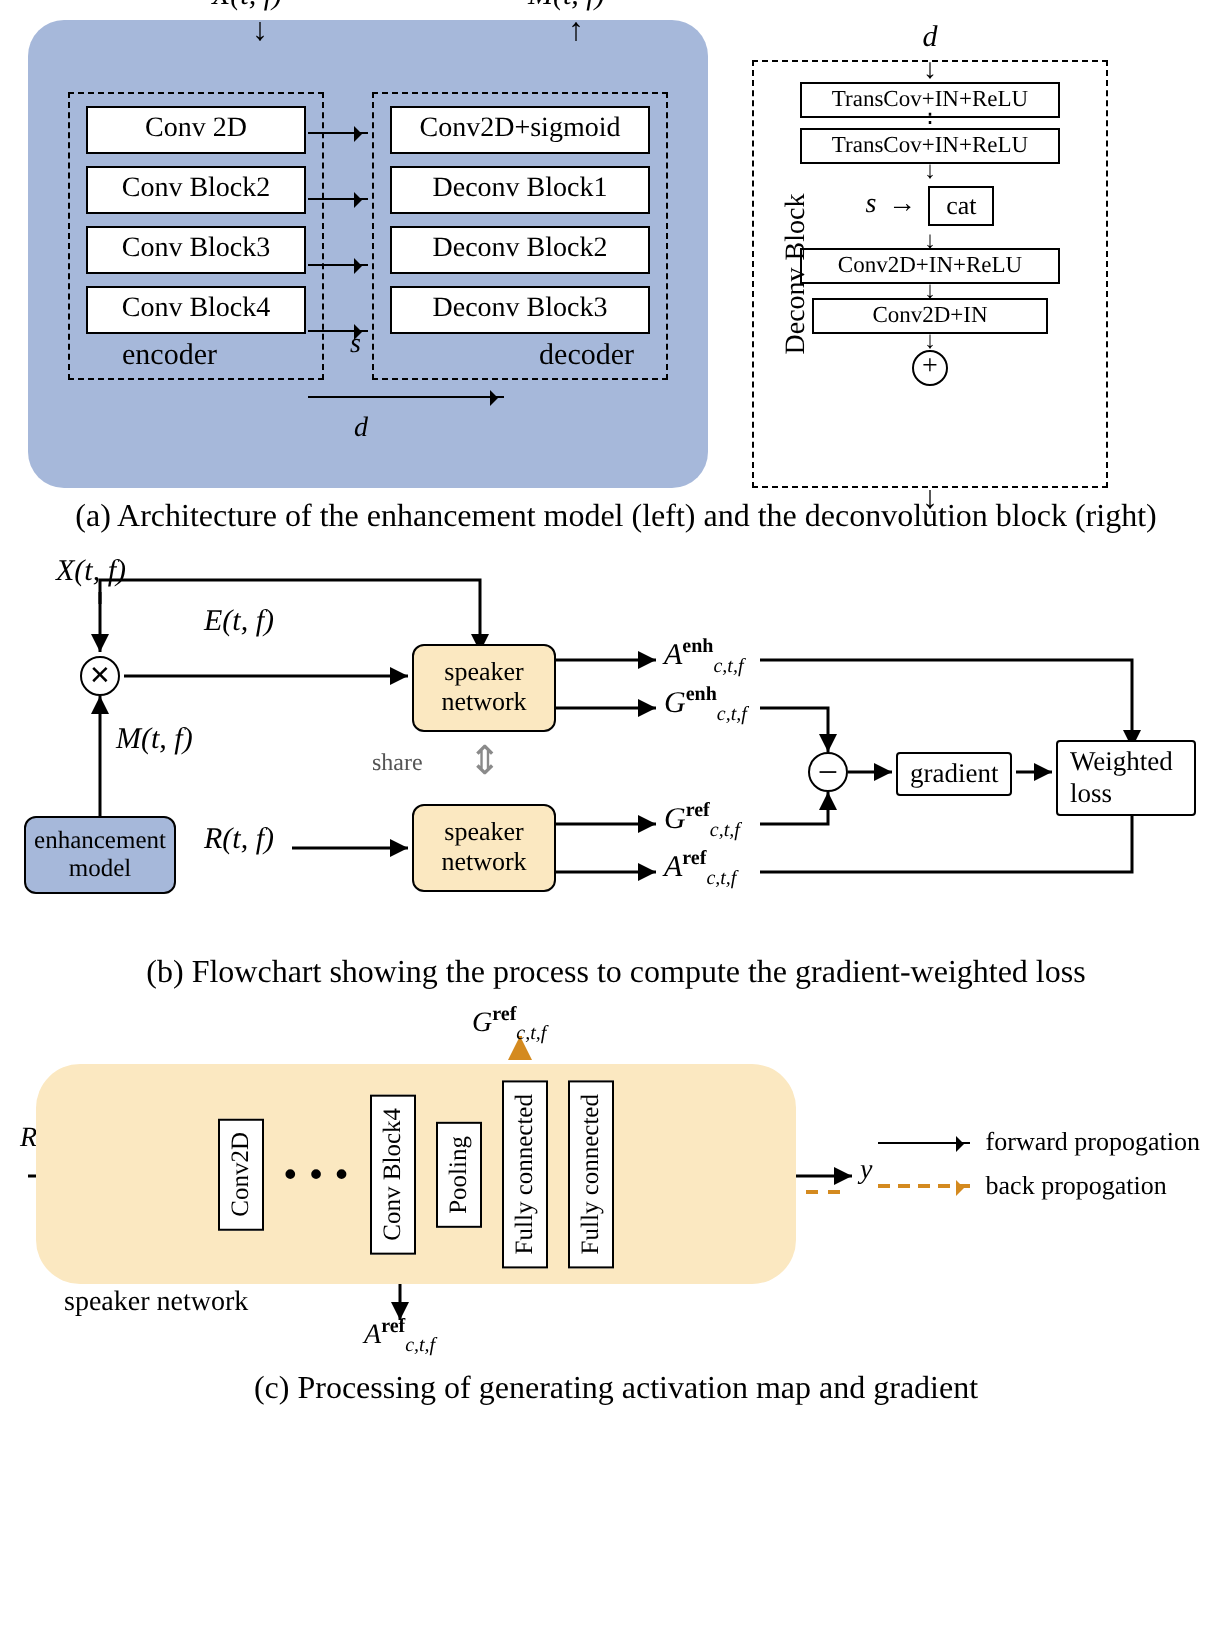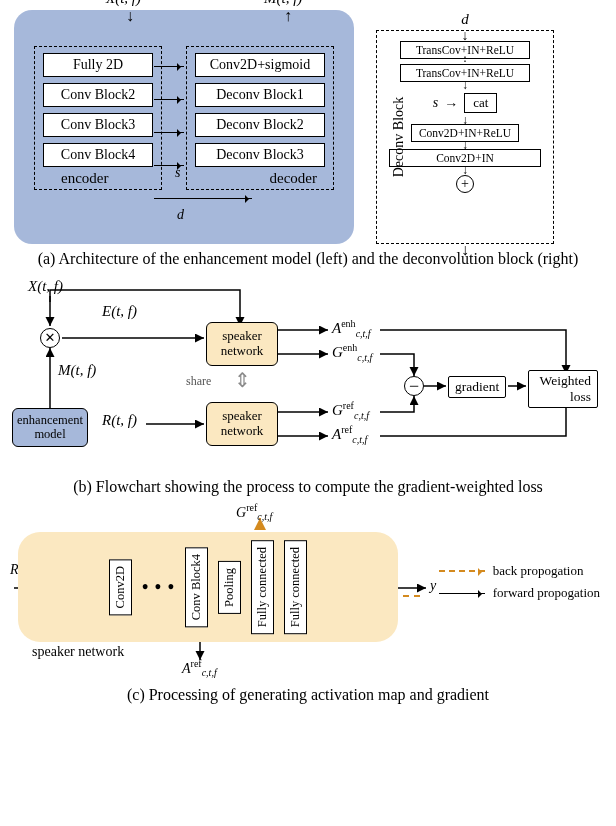--- a/index.html
+++ b/index.html
@@ -215,21 +215,21 @@
     border: 1.3px solid #000;
     background: #fff;
     padding: 2px 6px;
     border-radius: 2px;
     font-size: 13.5px;
   }
   .math {
     font-style: italic;
     font-size: 15px;
   }
-  .sup { font-size: 10px; vertical-align: super; font-style: normal;}
+  .sup { font-size: 10px; vertical-align: super; font-style: normal; font-weight: bold;}
   .sub { font-size: 10px; vertical-align: sub; font-style: italic;}
   svg.bwire { position:absolute; left:0; top:0; pointer-events:none; }
 
   
   .part-c {
     position: relative;
     width: 596px;
     height: 170px;
     margin-top: 4px;
   }
@@ -296,21 +296,21 @@
 <div class="part-a">
 
   <div class="enh-panel">
     <div class="xtf-label">X(t, f)</div>
     <div class="mtf-label">M(t, f)</div>
     <div class="xtf-arrow">↓</div>
     <div class="mtf-arrow">↑</div>
 
     <div class="enc-dec-wrap">
       <div class="stack-dashed" style="width:128px">
-        <div class="block">Fully 2D</div>
+        <div class="block">Conv 2D</div>
         <div class="block">Conv Block2</div>
         <div class="block">Conv Block3</div>
         <div class="block">Conv Block4</div>
         <div class="stack-label enc-label">encoder</div>
       </div>
       <div class="stack-dashed" style="width:148px">
         <div class="block">Conv2D+sigmoid</div>
         <div class="block">Deconv Block1</div>
         <div class="block">Deconv Block2</div>
         <div class="block">Deconv Block3</div>
@@ -335,23 +335,23 @@
       <div class="tiny-block" style="width:130px">TransCov+IN+ReLU</div>
       <div class="vdots">⋮</div>
       <div class="tiny-block" style="width:130px">TransCov+IN+ReLU</div>
       <div class="v-arr">↓</div>
       <div class="cat-row">
         <span class="s-in">s</span>
         <span>→</span>
         <div class="cat-box">cat</div>
       </div>
       <div class="v-arr">↓</div>
-      <div class="tiny-block" style="width:108px">Conv2D+IN+ReLU</div>
+      <div class="tiny-block" style="width:130px">Conv2D+IN+ReLU</div>
       <div class="v-arr">↓</div>
-      <div class="tiny-block" style="width:152px">Conv2D+IN</div>
+      <div class="tiny-block" style="width:118px">Conv2D+IN</div>
       <div class="v-arr">↓</div>
       <div class="plus-circle">+</div>
       <div class="deconv-out-arrow">↓</div>
     </div>
   </div>
 </div>
 <div class="caption">(a) Architecture of the enhancement model (left) and the deconvolution block (right)</div>
 
 <div class="part-b">
   <svg class="bwire" width="596" height="188">
@@ -412,21 +412,21 @@
   </div>
   <div class="b-node math" style="left:322px; top:116px">
     <span>G</span><span class="sup">ref</span><span class="sub">c,t,f</span>
   </div>
   <div class="b-node math" style="left:322px; top:140px">
     <span>A</span><span class="sup">ref</span><span class="sub">c,t,f</span>
   </div>
 
   <div class="b-node minus-circle" style="left:394px; top:92px">−</div>
   <div class="b-node plain-box" style="left:438px; top:92px">gradient</div>
-  <div class="b-node plain-box" style="left:518px; top:86px; text-align:right; width:70px">Weighted loss</div>
+  <div class="b-node plain-box" style="left:518px; top:86px; text-align:left; width:70px">Weighted loss</div>
 </div>
 <div class="caption">(b) Flowchart showing the process to compute the gradient-weighted loss</div>
 
 <div class="part-c">
   <svg class="cwire" width="596" height="170">
     <defs>
       <marker id="arrc" markerWidth="8" markerHeight="8" refX="6" refY="3" orient="auto">
         <path d="M0,0 L6,3 L0,6 Z" fill="#000"></path>
       </marker>
       <marker id="arrd" markerWidth="8" markerHeight="8" refX="6" refY="3" orient="auto">
@@ -460,22 +460,22 @@
 
   <div class="c-label math" style="left:226px; top:-8px">
     <span>G</span><span class="sup">ref</span><span class="sub">c,t,f</span>
   </div>
   <div class="c-label math" style="left:172px; top:148px">
     <span>A</span><span class="sup">ref</span><span class="sub">c,t,f</span>
   </div>
 
   <div class="legend">
     <div class="legend-row">
+      <div class="leg-solid"></div>
+      <div style="line-height:1.1">forward propogation</div>
+    </div>
+    <div class="legend-row">
       <div class="leg-dash"></div>
       <div style="line-height:1.1; color:#000">back propogation</div>
     </div>
-    <div class="legend-row">
-      <div class="leg-solid"></div>
-      <div style="line-height:1.1">forward propogation</div>
-    </div>
   </div>
 </div>
 <div class="caption">(c) Processing of generating activation map and gradient</div>
 
 </body></html>

